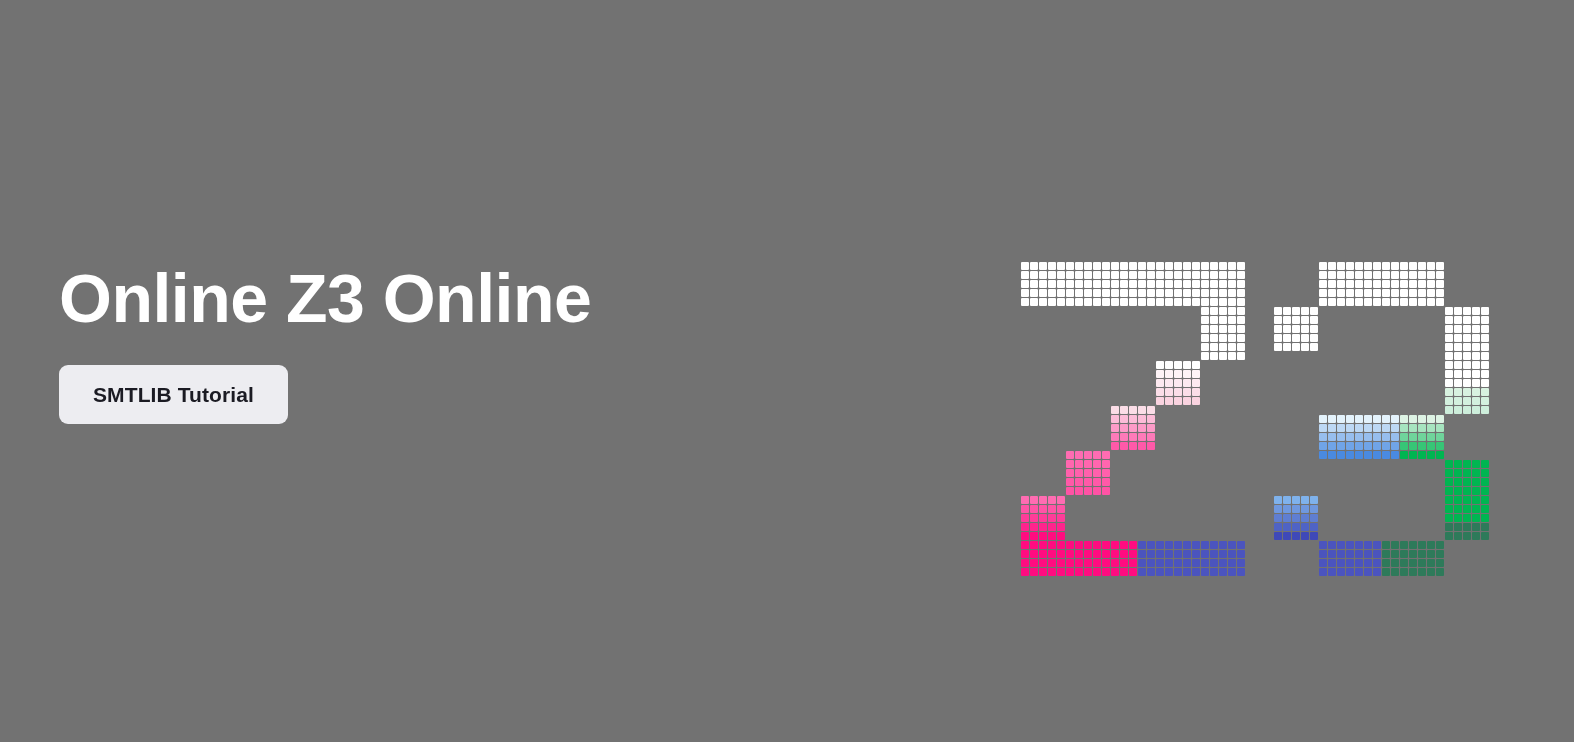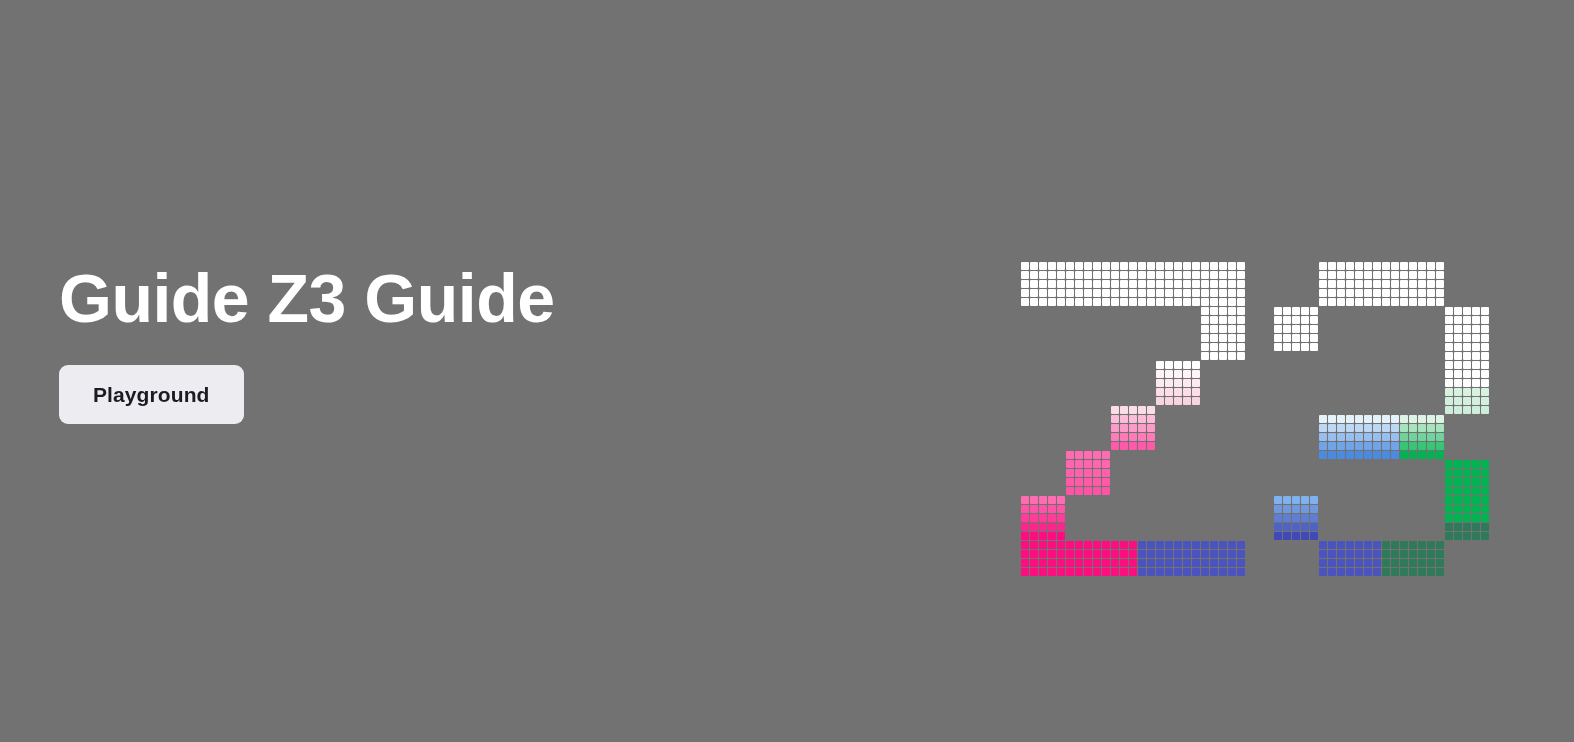--- a/index.html
+++ b/index.html
@@ -78,24 +78,24 @@
     position: absolute;
     border-radius: 1px;
   }
 </style>
 </head>
 <body>
 
 <div class="hero">
 
   <div class="hero-left">
-    <h1 class="hero-title">Guide Z3 Guide</h1>
+    <h1 class="hero-title">Online Z3 Online</h1>
 
     <div class="hero-actions">
-      <button class="hero-btn">Playground</button>
+      <button class="hero-btn">SMTLIB Tutorial</button>
     </div>
   </div>
 
   <div class="logo-wrap" id="logo-wrap">
       <div class="glyph" style="left: 0px;">
         <div class="cell" style="left: 0px; top: 0px; width: 8px; height: 8px; background: rgb(255, 255, 255);"></div>
         <div class="cell" style="left: 9px; top: 0px; width: 8px; height: 8px; background: rgb(255, 255, 255);"></div>
         <div class="cell" style="left: 18px; top: 0px; width: 8px; height: 8px; background: rgb(255, 255, 255);"></div>
         <div class="cell" style="left: 27px; top: 0px; width: 8px; height: 8px; background: rgb(255, 255, 255);"></div>
         <div class="cell" style="left: 36px; top: 0px; width: 8px; height: 8px; background: rgb(255, 255, 255);"></div>

